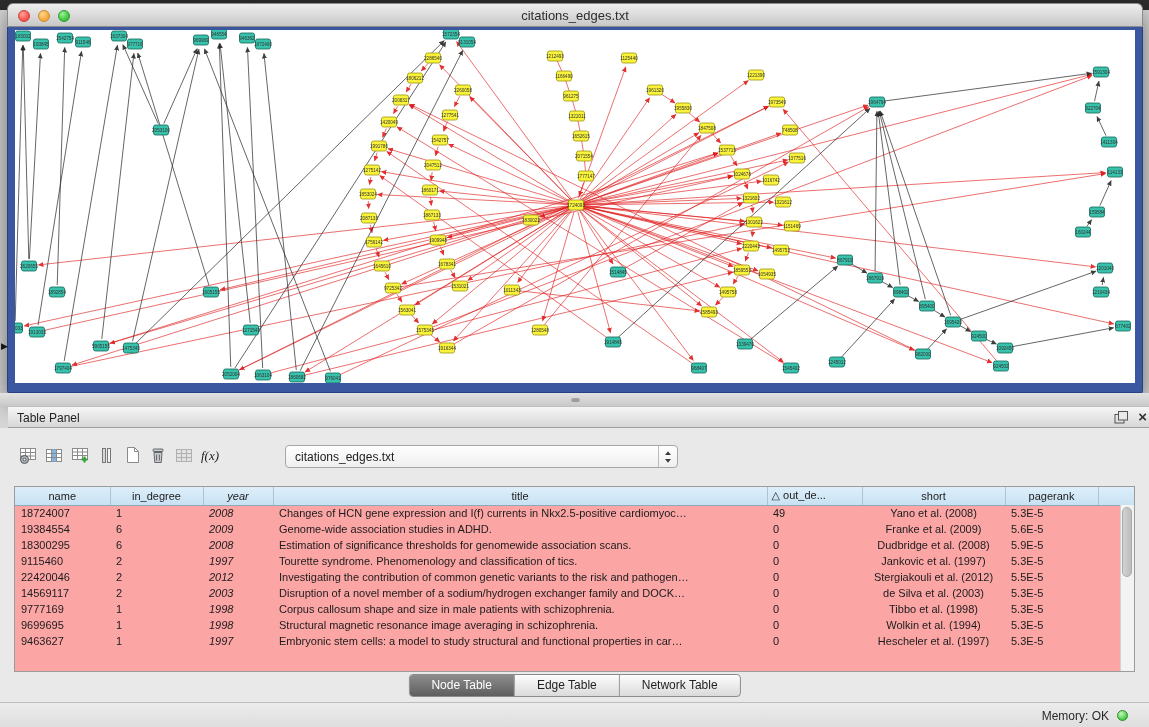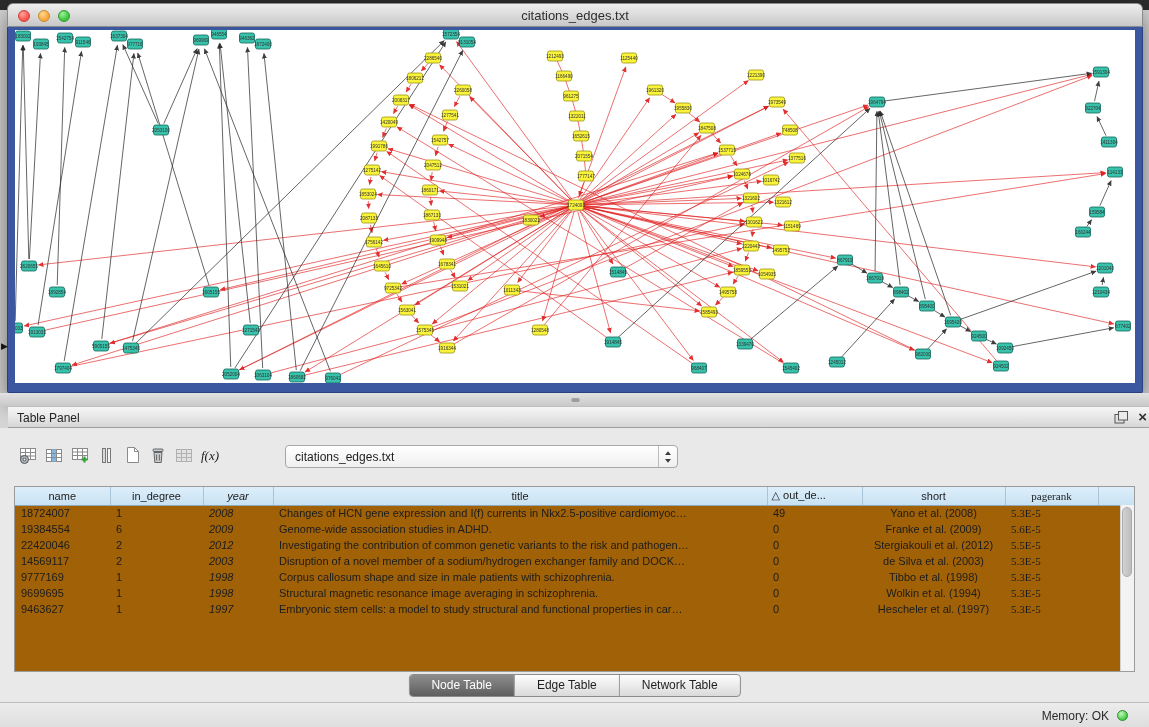--- a/index.html
+++ b/index.html
@@ -32,27 +32,27 @@
 
   .panel{position:absolute;left:0;top:428px;width:100%;height:274px;background:#e9e9e9;}
 
   .toolbar{position:absolute;left:16px;top:15px;display:flex;gap:2px;}
   .tool-btn{width:24px;height:24px;border:none;background:transparent;padding:1px;display:flex;align-items:center;justify-content:center;}
 
   .combo{position:absolute;left:285px;top:17px;width:393px;height:23px;background:linear-gradient(#ffffff,#efefef);border:1px solid #a7a7a7;border-radius:4px;box-sizing:border-box;display:flex;align-items:center;}
   .combo-text{flex:1;padding-left:9px;font-size:12px;color:#1d1d1d;overflow:hidden;white-space:nowrap;}
   .combo-step{width:18px;height:100%;border-left:1px solid #bcbcbc;display:flex;align-items:center;justify-content:center;}
 
-  .table-wrap{position:absolute;left:14px;top:58px;width:1121px;height:186px;background:#a16207;border:1px solid #9b9b9b;box-sizing:border-box;overflow:hidden;}
+  .table-wrap{position:absolute;left:14px;top:58px;width:1121px;height:186px;background:#fca5a5;border:1px solid #9b9b9b;box-sizing:border-box;overflow:hidden;}
   table.data{border-collapse:collapse;table-layout:fixed;width:1119px;}
   table.data th{height:18px;background:linear-gradient(#ddeefa,#c8e2f3);border-right:1px solid #a9c4d6;border-bottom:1px solid #8fa9bb;font-size:11px;font-weight:normal;color:#1c1c1c;text-align:center;padding:0 4px;overflow:hidden;white-space:nowrap;box-sizing:border-box;}
   table.data th.c4{text-align:left;}
   table.data td{height:16px;font-size:11px;color:#1c1c1c;padding:0 6px;white-space:nowrap;overflow:hidden;text-overflow:ellipsis;box-sizing:border-box;}
   td.c5{text-align:center;}
-  .c0{width:95px;}.c1{width:93px;}.c2{width:70px;font-style:italic;}.c3{width:494px;}.c4{width:95px;}.c5{width:143px;}.c6{width:93px;font-family:Liberation Serif, serif;}.c7{width:36px;}
+  .c0{width:95px;}.c1{width:93px;}.c2{width:70px;font-style:italic;}.c3{width:494px;}.c4{width:95px;}.c5{width:143px;}.c6{width:93px;}.c7{width:36px;}
   .vscroll{position:absolute;right:0;top:18px;bottom:0;width:13px;background:#f3f3f3;border-left:1px solid #d2d2d2;}
   .vthumb{position:absolute;left:1px;top:2px;width:10px;height:70px;background:linear-gradient(90deg,#d2d2d2,#bdbdbd);border-radius:5px;border:1px solid #ababab;box-sizing:border-box;}
 
   .tabs{position:absolute;left:50%;top:246px;transform:translateX(-50%);display:flex;height:21px;border:1px solid #8c8c8c;border-radius:4px;overflow:hidden;background:linear-gradient(#fdfdfd,#dadada);}
   .tab{padding:0 22px;font-size:12px;line-height:20px;color:#1f1f1f;border-right:1px solid #9a9a9a;}
   .tab:last-child{border-right:none;}
   .tab.sel{background:linear-gradient(#8d8d8d,#5e5e5e);color:#fff;}
 
   .statusbar{position:absolute;left:0;top:702px;width:100%;height:25px;background:linear-gradient(#ececec,#dedede);border-top:1px solid #bcbcbc;box-sizing:border-box;}
   .mem-label{position:absolute;right:40px;top:6px;font-size:12px;color:#2a2a2a;}
@@ -786,20 +786,40 @@
             <td class="c0">19384554</td>
             <td class="c1">6</td>
             <td class="c2">2009</td>
             <td class="c3">Genome-wide association studies in ADHD.</td>
             <td class="c4">0</td>
             <td class="c5">Franke et al. (2009)</td>
             <td class="c6">5.6E-5</td>
             <td class="c7"></td>
           </tr>
           <tr>
+            <td class="c0">18300295</td>
+            <td class="c1">6</td>
+            <td class="c2">2008</td>
+            <td class="c3">Estimation of significance thresholds for genomewide association scans.</td>
+            <td class="c4">0</td>
+            <td class="c5">Dudbridge et al. (2008)</td>
+            <td class="c6">5.9E-5</td>
+            <td class="c7"></td>
+          </tr>
+          <tr>
+            <td class="c0">9115460</td>
+            <td class="c1">2</td>
+            <td class="c2">1997</td>
+            <td class="c3">Tourette syndrome. Phenomenology and classification of tics.</td>
+            <td class="c4">0</td>
+            <td class="c5">Jankovic et al. (1997)</td>
+            <td class="c6">5.3E-5</td>
+            <td class="c7"></td>
+          </tr>
+          <tr>
             <td class="c0">22420046</td>
             <td class="c1">2</td>
             <td class="c2">2012</td>
             <td class="c3">Investigating the contribution of common genetic variants to the risk and pathogen…</td>
             <td class="c4">0</td>
             <td class="c5">Stergiakouli et al. (2012)</td>
             <td class="c6">5.5E-5</td>
             <td class="c7"></td>
           </tr>
           <tr>

